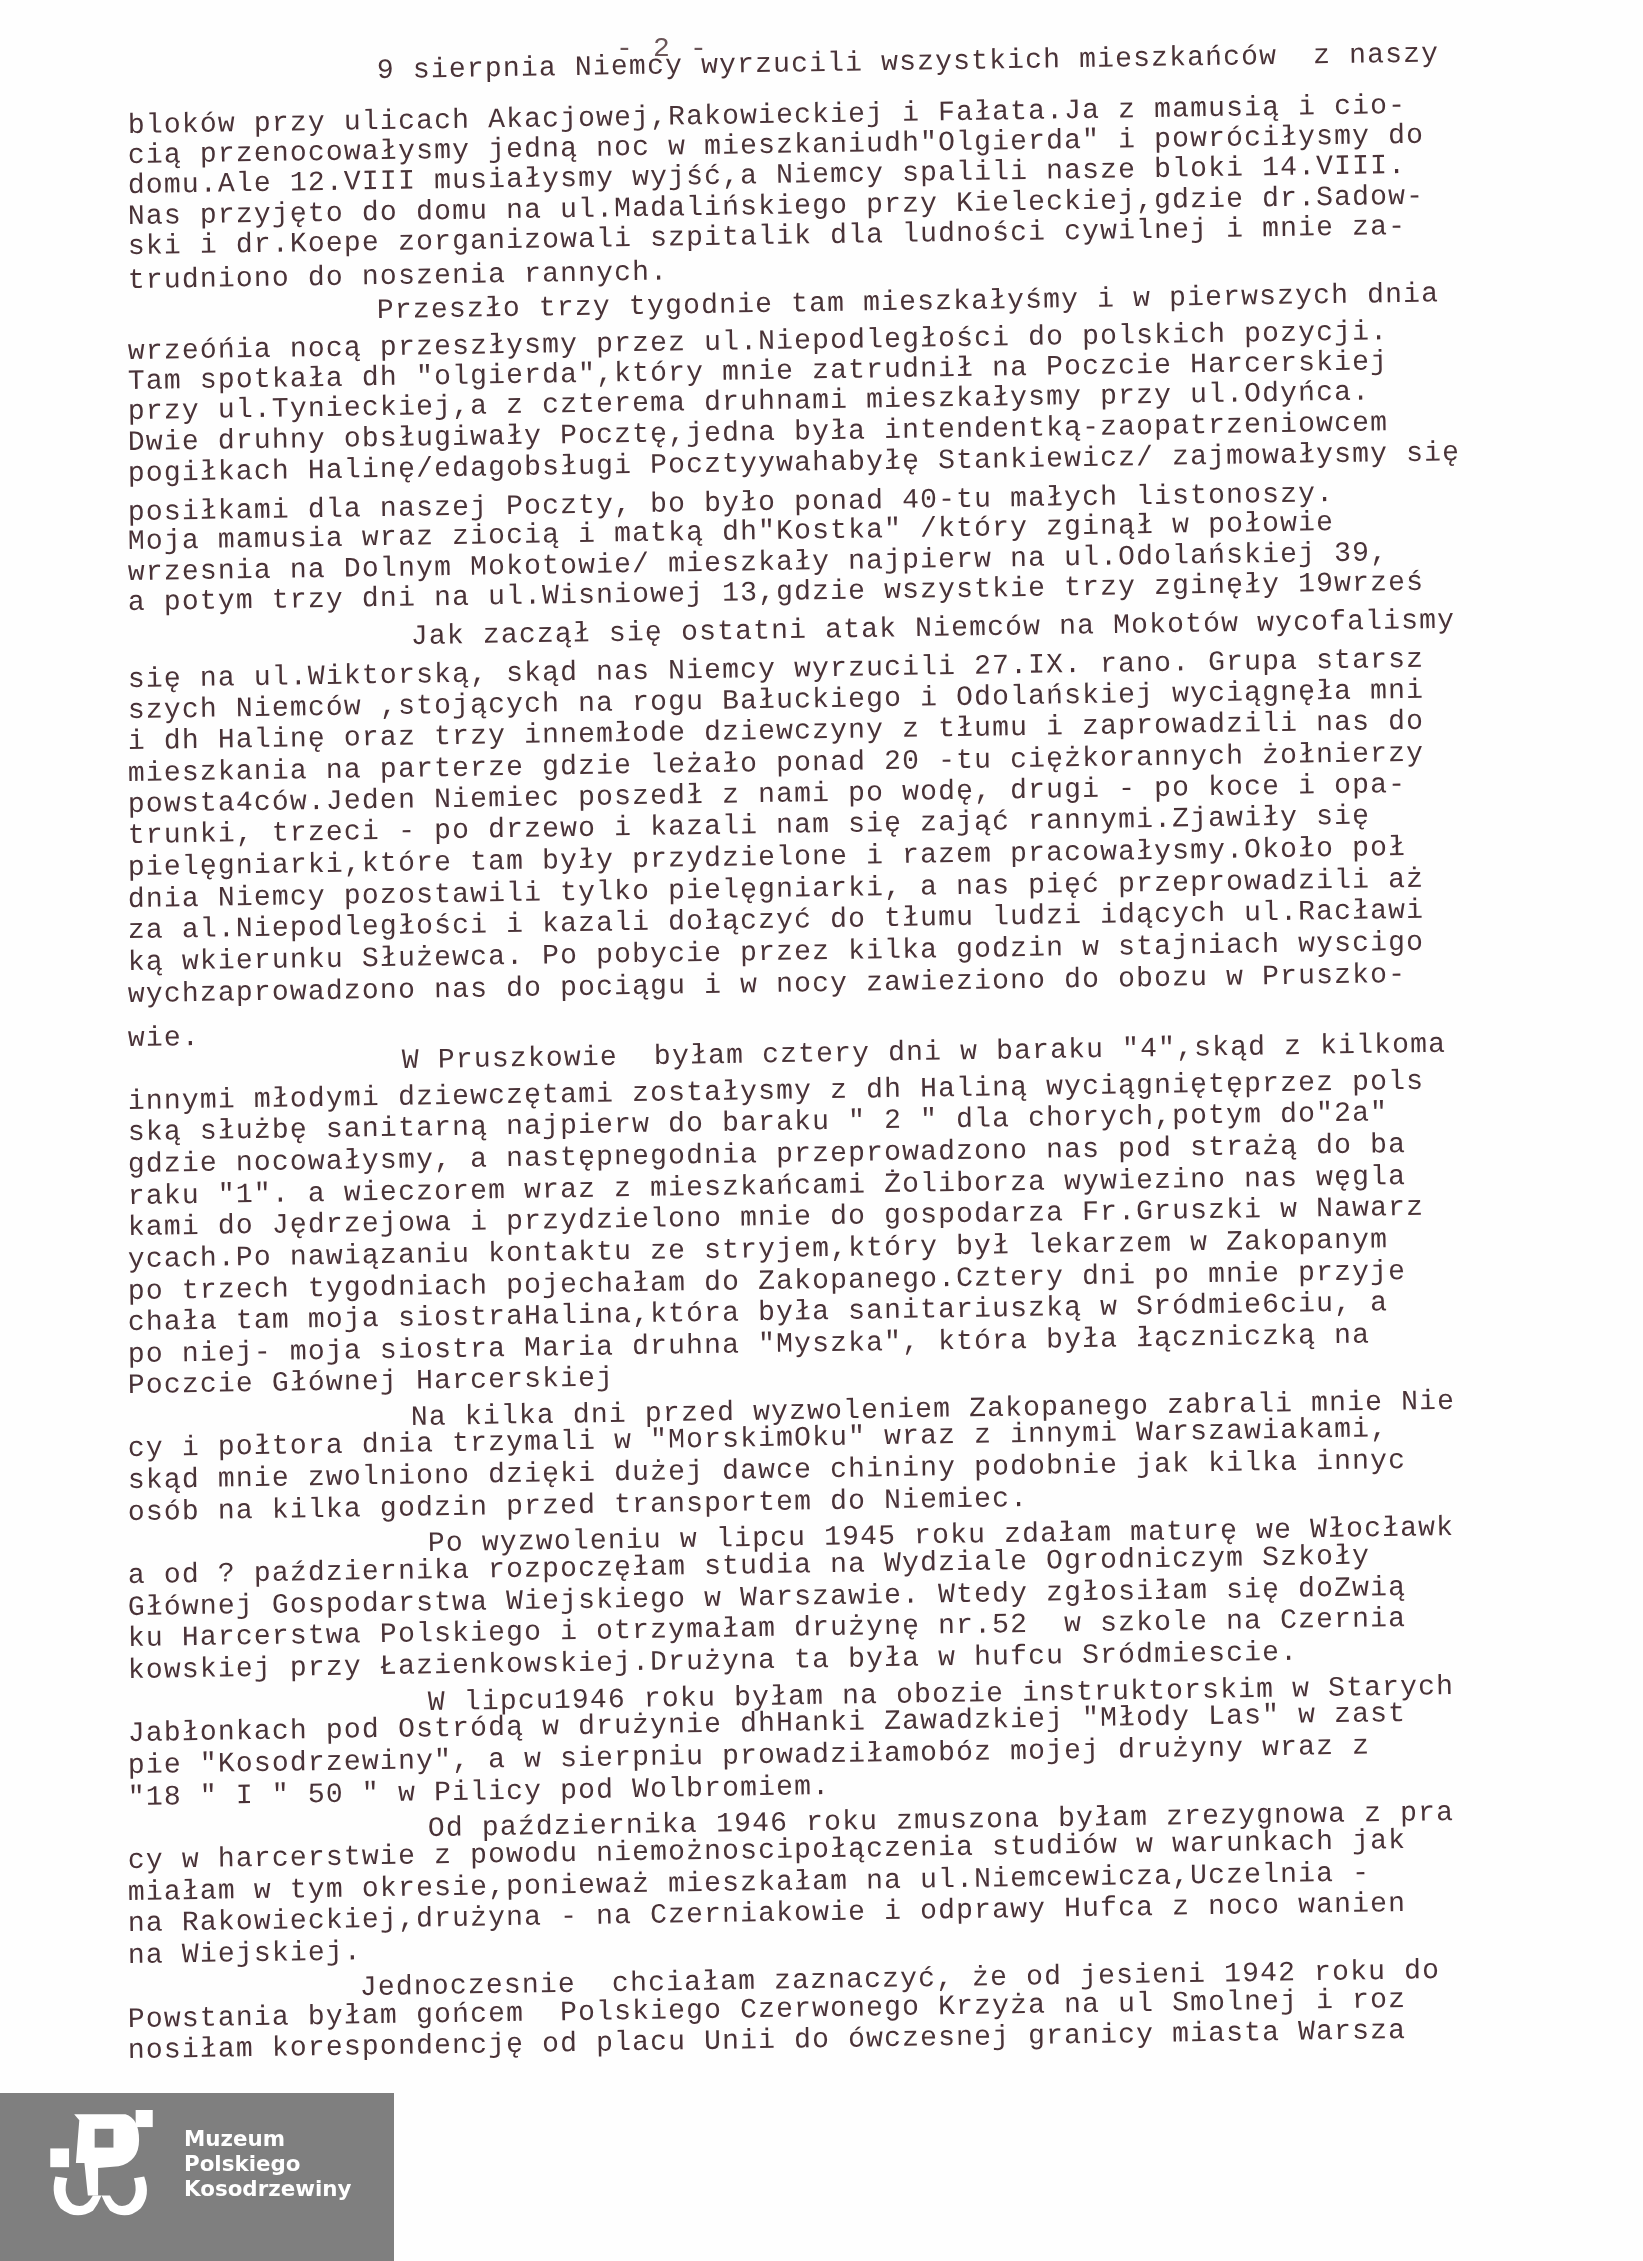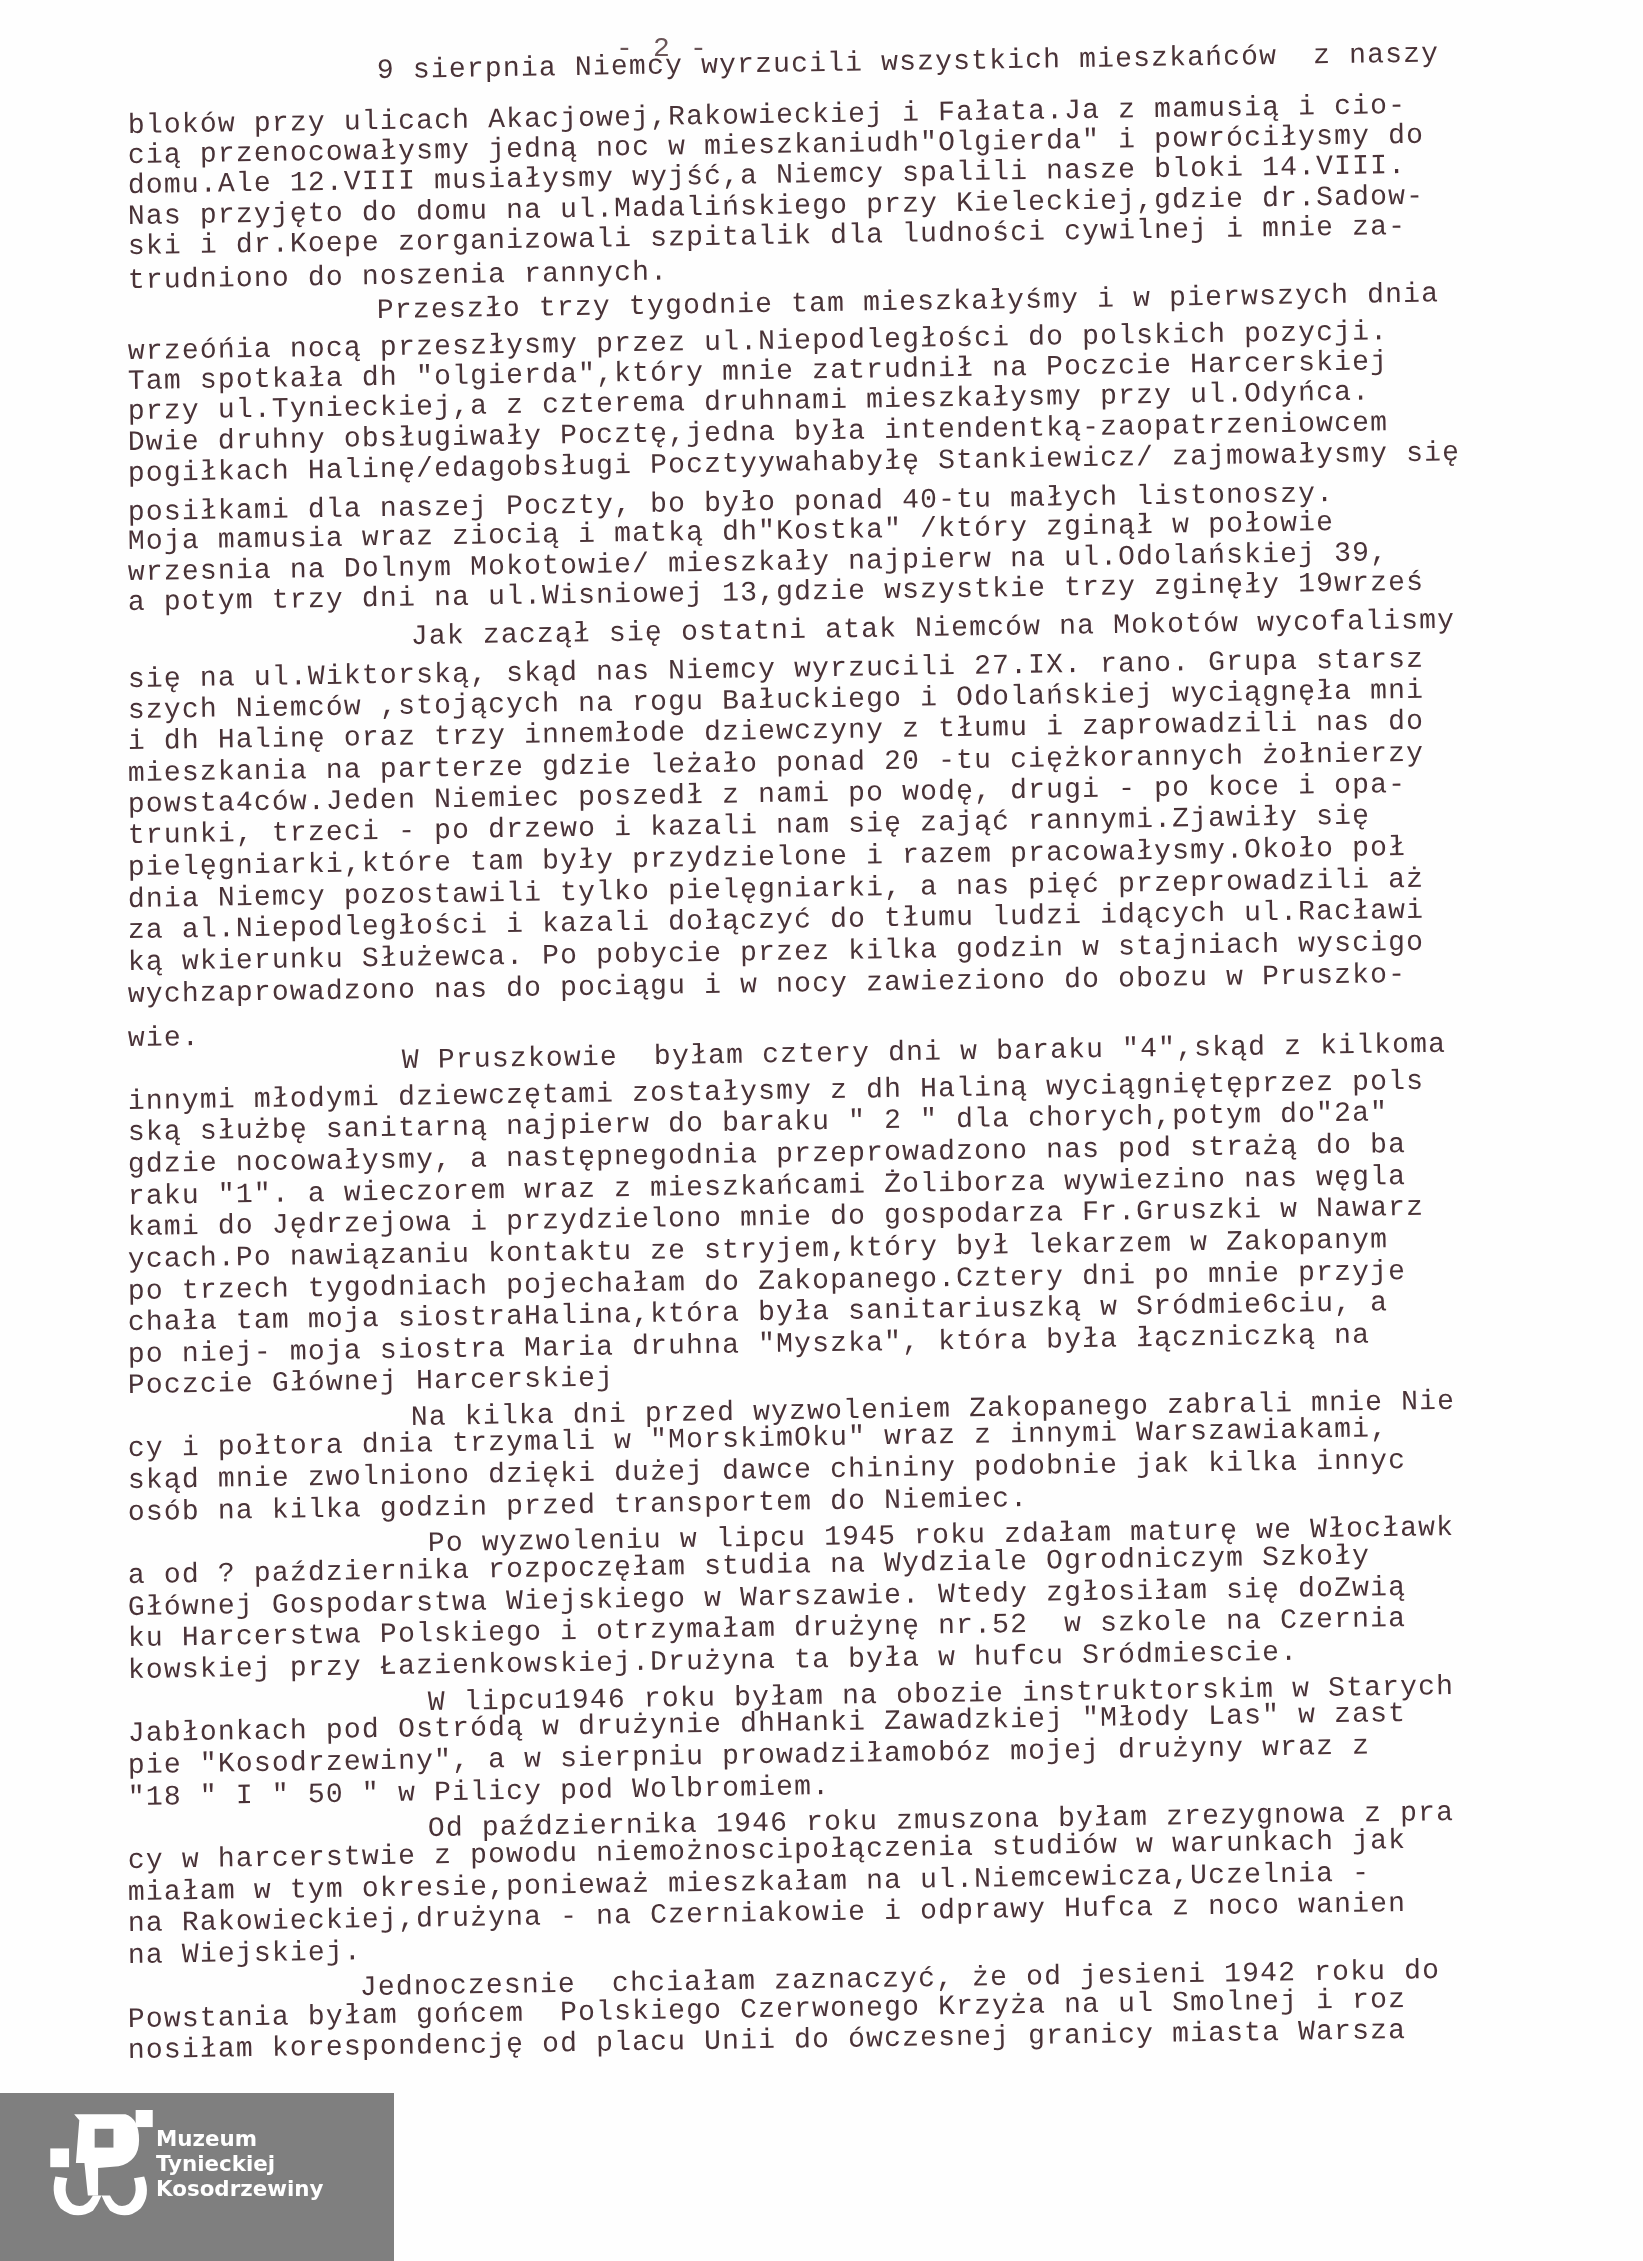--- a/index.html
+++ b/index.html
@@ -3,21 +3,21 @@
 <meta charset="utf-8">
 <style>
   html,body{margin:0;padding:0;background:#ffffff;}
   body{width:1644px;height:2261px;position:relative;overflow:hidden;}
   .page{position:absolute;left:0;top:0;width:1644px;height:2261px;background:#fefefe;}
   .line{position:absolute;white-space:pre;font-family:"Liberation Mono","DejaVu Sans Mono",monospace;
         font-size:28px;line-height:31px;color:#4a3338;letter-spacing:1.2px;transform-origin:left center;}
   .page-number{position:absolute;left:616px;top:33px;font-family:"Liberation Mono",monospace;font-size:28px;color:#6a5558;letter-spacing:1.7px;}
   .logo{position:absolute;left:0;top:2093px;width:394px;height:169px;background:#7f7f7f;}
   .logo-mark{position:absolute;left:50px;top:17px;width:103px;height:111px;}
-  .logo-text{position:absolute;left:156px;top:33px;color:#ffffff;font-family:"DejaVu Sans",sans-serif;font-weight:bold;font-size:21.4px;line-height:25px;}
+  .logo-text{position:absolute;left:184px;top:33px;color:#ffffff;font-family:"DejaVu Sans",sans-serif;font-weight:bold;font-size:21.4px;line-height:25px;}
   .logo-text div{white-space:nowrap;}
 </style>
 </head>
 <body>
 
 <div class="page">
   <div class="page-number">- 2 -</div>
   <div id="lines">
       <div class="line" style="left: 377px; top: 55px; transform: rotate(-0.9deg);">9 sierpnia Niemcy wyrzucili wszystkich mieszkańców  z naszy</div>
       <div class="line" style="left: 128px; top: 110px; transform: rotate(-0.9deg);">bloków przy ulicach Akacjowej,Rakowieckiej i Fałata.Ja z mamusią i cio-</div>
@@ -86,18 +86,18 @@
   <div class="logo">
     <svg class="logo-mark" viewBox="0 0 120 130">
       <rect x="100" y="0" width="20" height="20" fill="#fff"></rect>
       <rect x="0" y="45" width="22" height="22" fill="#fff"></rect>
       <path d="M28 5 L88 5 Q104 10 104 35 Q104 60 80 66 L56 68 L56 100 L44 100 L40 62 L30 62 L34 12 Z" fill="#fff"></path>
       <rect x="52" y="22" width="22" height="22" fill="#7f7f7f"></rect>
       <path d="M6 78 Q0 100 12 115 Q30 130 50 118 Q56 110 60 100 Q64 110 70 118 Q90 130 106 115 Q118 100 110 78 L98 80 Q104 100 92 110 Q78 118 70 100 L50 100 Q40 118 26 110 Q14 100 20 80 Z" fill="#fff"></path>
     </svg>
     <div class="logo-text">
       <div>Muzeum</div>
-      <div>Tynieckiej</div>
+      <div>Polskiego</div>
       <div>Kosodrzewiny</div>
     </div>
   </div>
 </div>
 
 
 </body></html>

